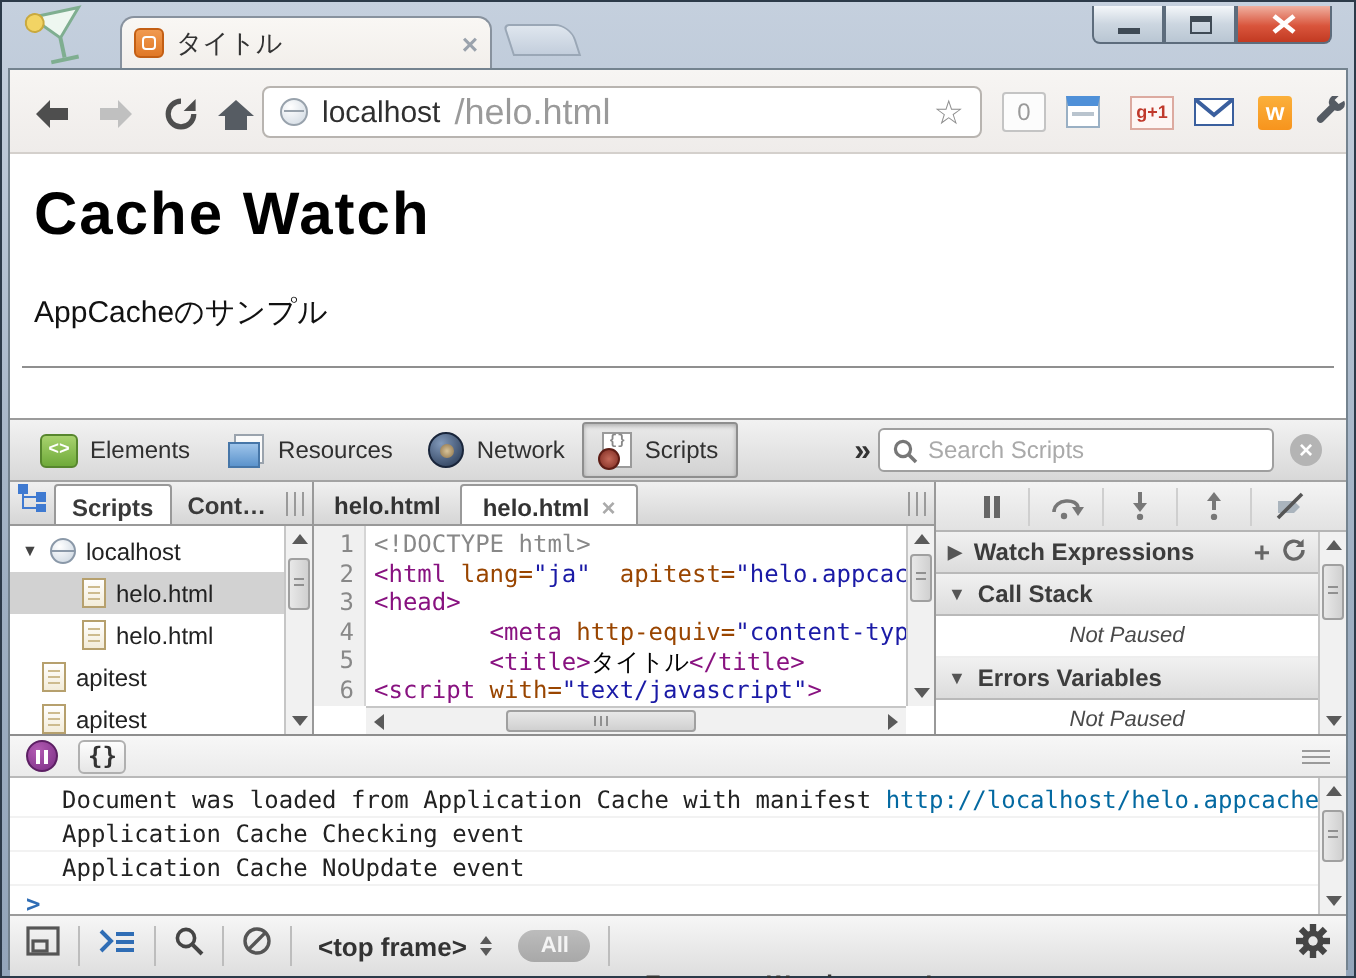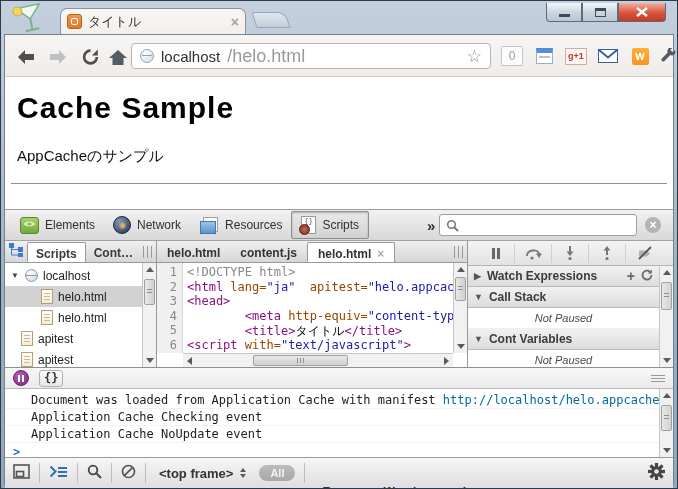--- a/index.html
+++ b/index.html
@@ -42,21 +42,21 @@
             border:1px solid #b8b4b0; border-radius:4px; display:flex; align-items:center; padding:0 8px; gap:7px; }
   .scheme-globe { width:14px; height:14px; border-radius:50%; border:1px solid #98a2ac;
                   background:radial-gradient(circle at 35% 30%, #fff, #cfd8e1); position:relative; flex:none; }
   .scheme-globe::after { content:''; position:absolute; left:1px; right:1px; top:5px; height:1px; background:#98a2ac; }
   .url-host { font-size:15px; color:#2f2f2f; }
   .url-path { font-size:18px; color:#9a9a9a; flex:1; }
   .star-icon { font-size:17px; color:#8e8e8e; line-height:1; }
   .badge-box { position:absolute; left:496px; top:11px; width:22px; height:20px; border:1px solid #c4c4c4;
                border-radius:2px; background:#fcfcfc; color:#9a9a9a; font-size:12px;
                display:flex; align-items:center; justify-content:center; }
-  .ext-icon { position:absolute; top:11px; width:22px; height:20px; display:flex; align-items:center; justify-content:center; }
+  .ext-icon { position:absolute; top:11px; width:22px; height:20px; display:flex; align-items:center; justify-content:flex-start; }
   .ic-cal { width:17px; height:16px; background:#fff; border:1px solid #9ab0c4; border-top:5px solid #4f90d8; position:relative; }
   .ic-cal::after { content:''; position:absolute; left:2px; right:2px; top:3px; height:2px; background:#b9c4ce; }
   .ic-gplus { width:22px; height:17px; border:1px solid #dcaaa0; background:#fdf6f4; color:#c0392b;
               font-weight:bold; font-size:9px; display:flex; align-items:center; justify-content:center; }
   .ic-w { width:17px; height:17px; border-radius:2px; background:linear-gradient(#fbb03b,#f7941d);
           color:#fff; font-weight:bold; font-size:12px; display:flex; align-items:center; justify-content:center; }
 
   
   .page { height:132px; background:#fff; position:relative; flex:none; }
   .page-heading { position:absolute; left:12px; top:14px; font-size:30px; font-weight:bold; color:#000; letter-spacing:1px; }
@@ -281,48 +281,49 @@
           <span class="ic-w">w</span>
         </span>
       <span class="ext-icon" style="left:652px">
         <svg width="17" height="17" viewBox="0 0 16 16">
           <path d="M14.2 2.2 a3.4 3.4 0 0 1 -4.5 4.5 L4.2 12.2 a1.7 1.7 0 0 1 -2.4 -2.4 L7.3 4.3 a3.4 3.4 0 0 1 4.5 -4.5 l-2.1 2.1 1.9 1.9 z" fill="#555b63"></path>
         </svg>
       </span>
     </div>
 
     <div class="page">
-      <div class="page-heading">Cache Sample</div>
+      <div class="page-heading">Cache Watch</div>
       <div class="page-subtitle">AppCacheのサンプル</div>
       <div class="page-hr"></div>
     </div>
 
     <div class="dt-toolbar">
       <div class="dt-tab">
         <span class="ic-elements"></span>
         <span class="dt-tab-label">Elements</span>
       </div>
       <div class="dt-tab">
+        <span class="ic-resources"></span>
+        <span class="dt-tab-label">Resources</span>
+      </div>
+      <div class="dt-tab">
         <span class="ic-network"></span>
         <span class="dt-tab-label">Network</span>
-      </div>
-      <div class="dt-tab">
-        <span class="ic-resources"></span>
-        <span class="dt-tab-label">Resources</span>
       </div>
       <div class="dt-tab active">
         <span class="ic-scripts"></span>
         <span class="dt-tab-label">Scripts</span>
       </div>
       <span class="overflow-chevron">»</span>
       <div class="dt-search">
         <svg width="13" height="13">
           <circle cx="5.5" cy="5.5" r="3.8" fill="none" stroke="#777" stroke-width="1.6"></circle>
           <line x1="8.5" y1="8.5" x2="12" y2="12" stroke="#777" stroke-width="1.8"></line>
         </svg>
+        <input type="text" placeholder="Search Scripts" style="">
       </div>
       <span class="search-close"></span>
     </div>
 
     <div class="dt-panels">
 
       <div class="sidebar">
         <div class="panel-head">
           <span style="align-self:center;margin:0 3px">
             <svg width="16" height="16">
@@ -369,23 +370,20 @@
                 <i class="tri tri-dn"></i>
               </div>
           </div>
         </div>
       </div>
 
       <div class="editor">
         <div class="panel-head">
           <span class="ed-tab">
               <span>helo.html</span>
-            </span>
-          <span class="ed-tab">
-              <span>content.js</span>
             </span>
           <span class="ed-tab active">
             <span>helo.html</span>
             <span class="tab-x">×</span>
           </span>
           <span class="grip"></span>
         </div>
         <div class="ed-body">
           <div class="gutter-bg"></div>
           <div class="code-lines">
@@ -467,21 +465,21 @@
                   </svg>
               </span>
             </div>
             <div class="sec-head">
               <span class="sec-arrow">▼</span>
               <span>Call Stack</span>
             </div>
             <div class="sec-body">Not Paused</div>
             <div class="sec-head">
               <span class="sec-arrow">▼</span>
-              <span>Cont Variables</span>
+              <span>Errors Variables</span>
             </div>
             <div class="sec-body">Not Paused</div>
           </div>
           <div class="vscroll">
             <div class="sb-btn top">
                 <i class="tri tri-up"></i>
               </div>
             <div class="sb-thumb" style="top:16px;height:28px"></div>
             <div class="sb-btn bot">
                 <i class="tri tri-dn"></i>

